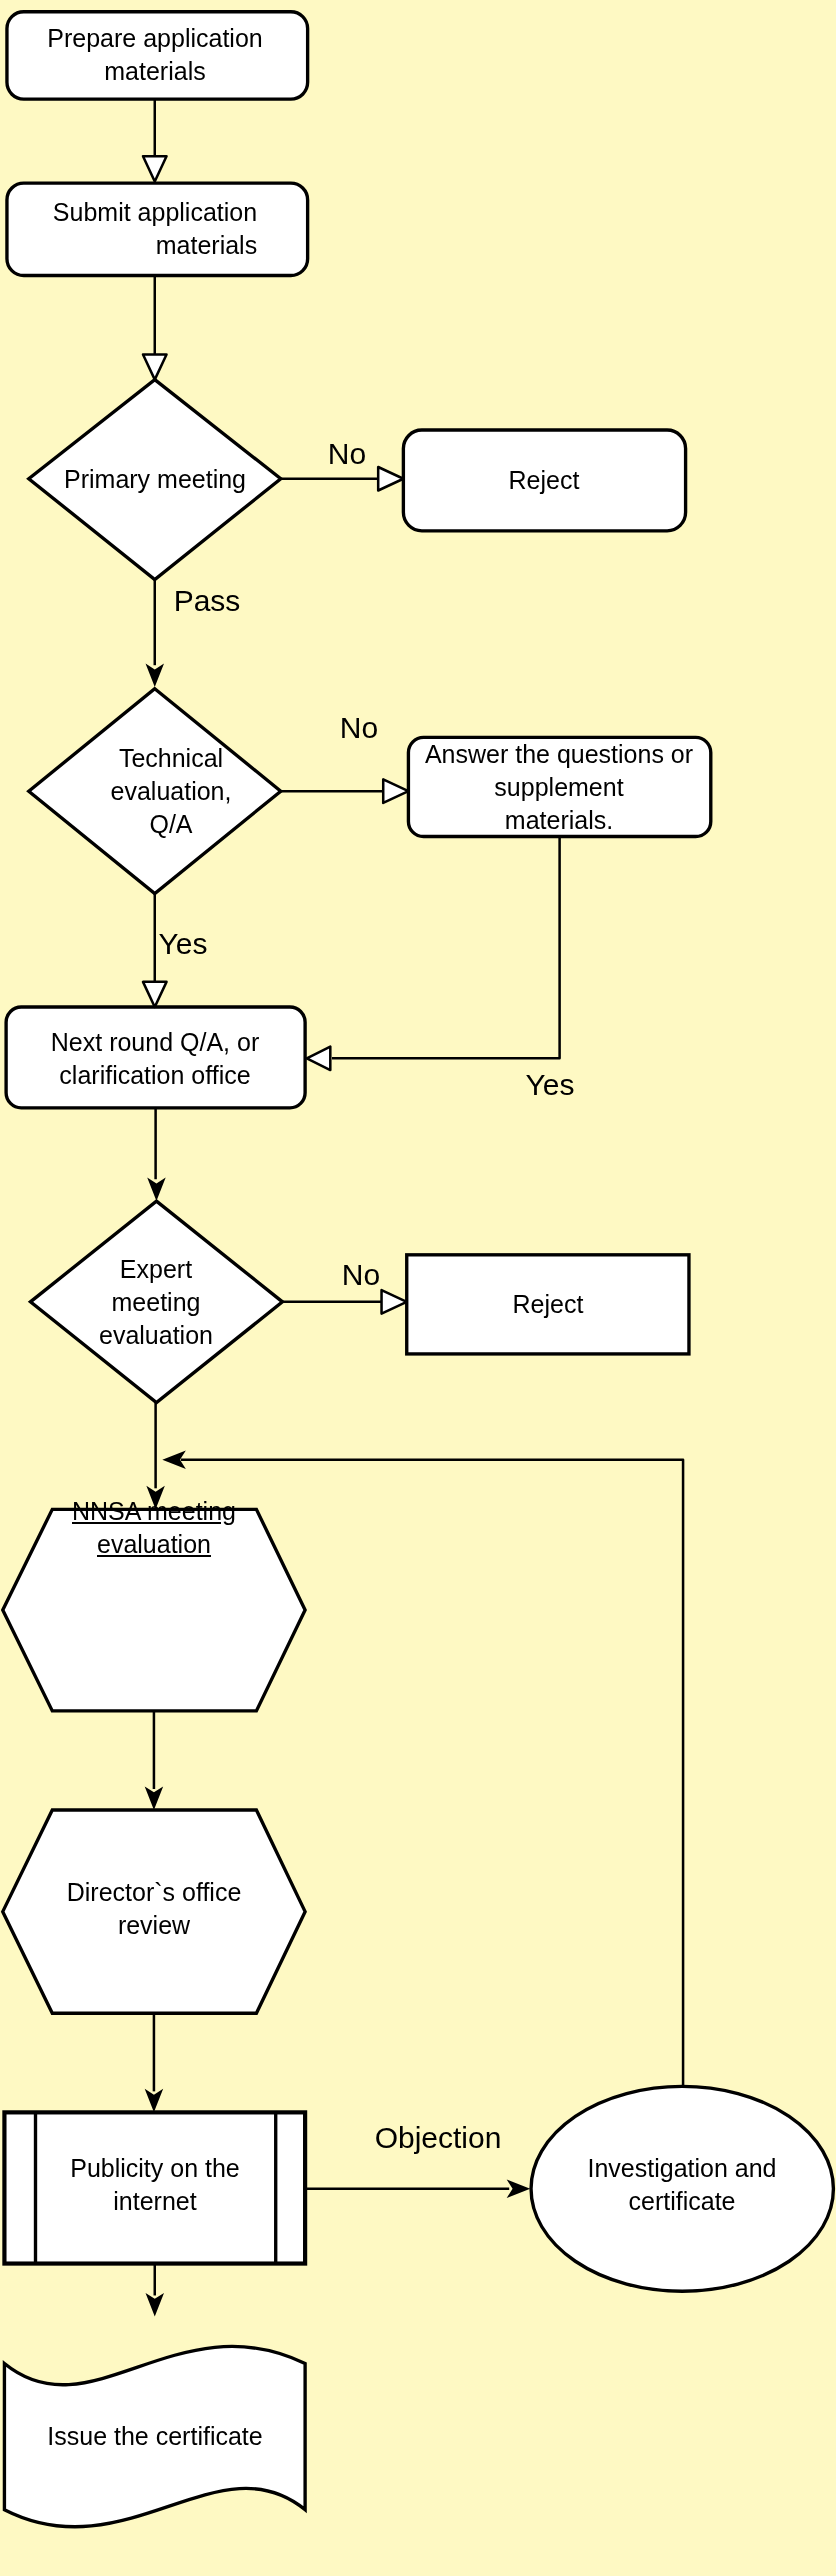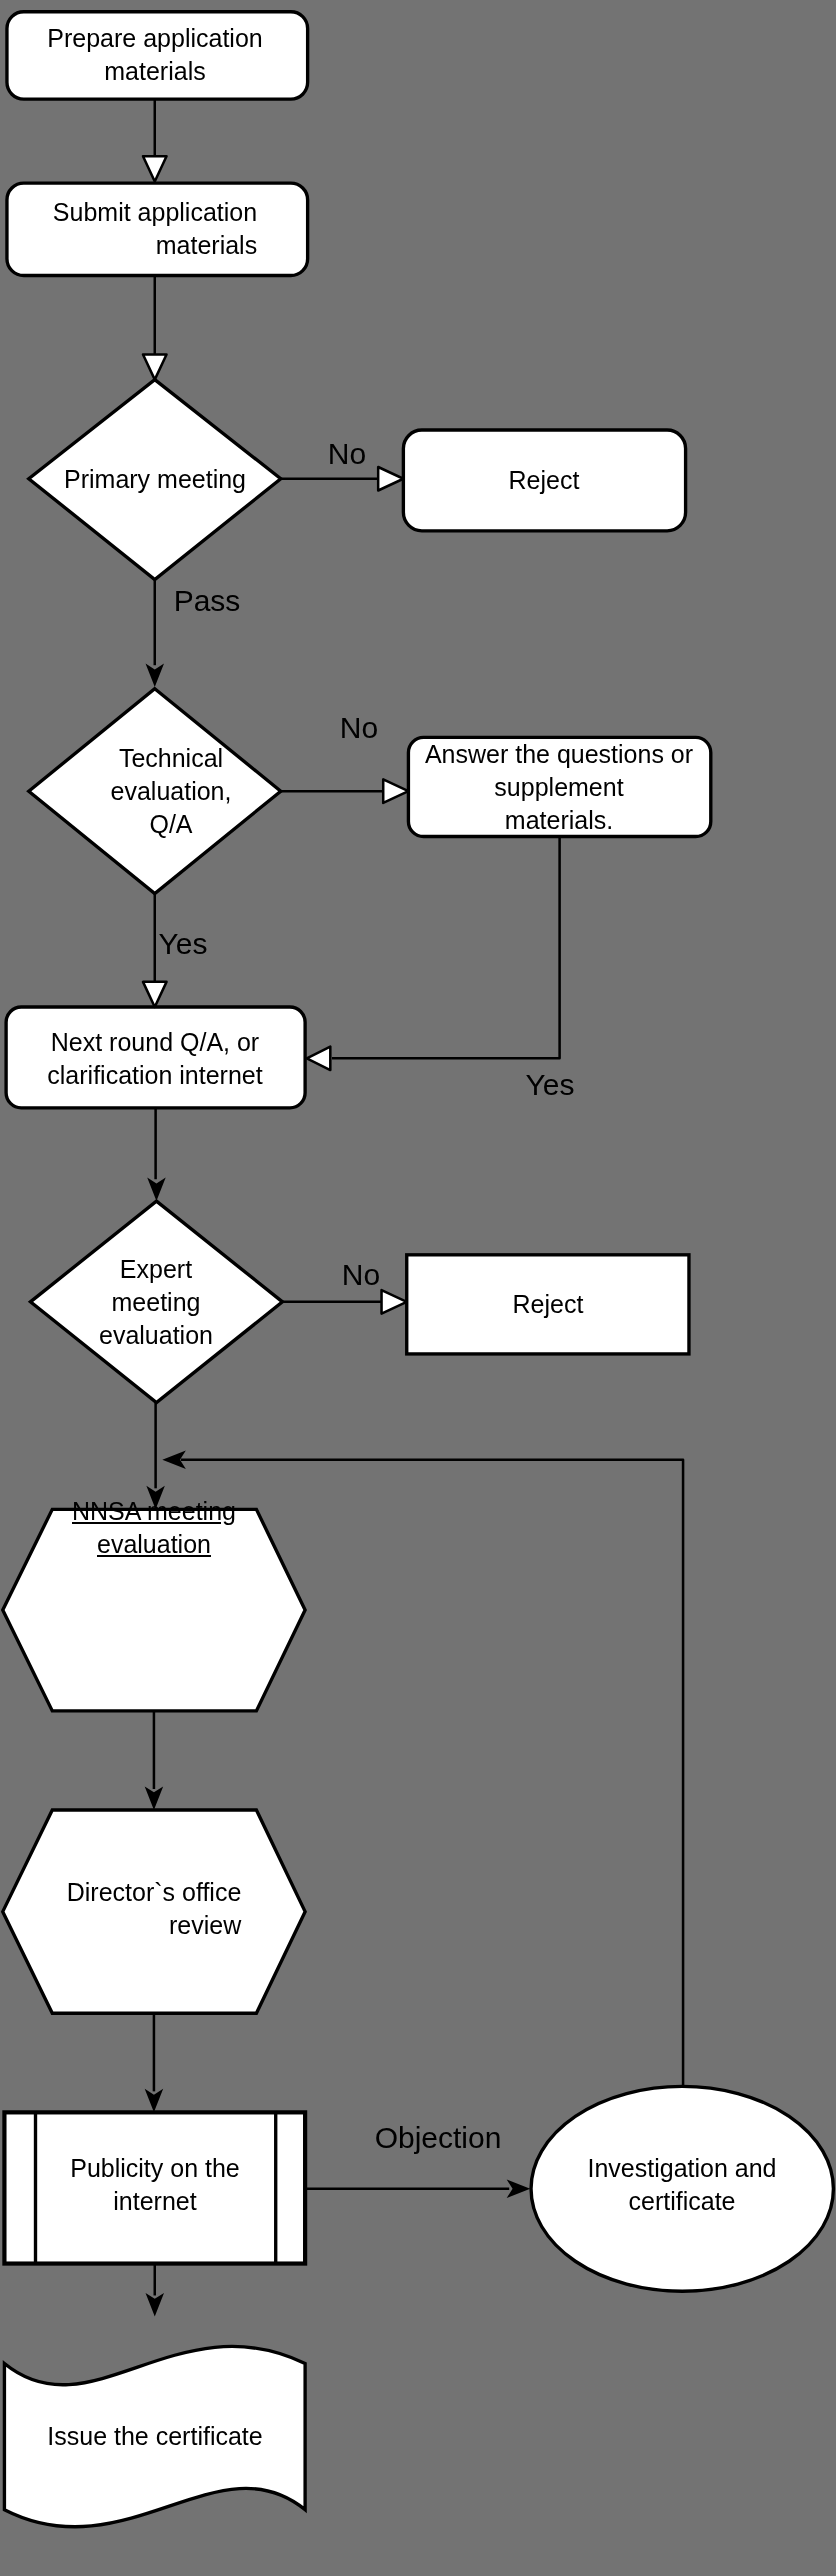--- a/index.html
+++ b/index.html
@@ -4,21 +4,21 @@
 <style>
   html, body {
     margin: 0;
     padding: 0;
     background: #ffffff;
   }
   .canvas {
     position: relative;
     width: 837px;
     height: 2576px;
-    background: #737373;
+    background: #fef9c3;
     font-family: "Liberation Sans", sans-serif;
     color: #000000;
     overflow: hidden;
   }
   .layer {
     position: absolute;
     left: 0;
     top: 0;
   }
   .lbl {
@@ -130,28 +130,28 @@
 materials</div>
   <div class="lbl" style="left:155px; top:479px;">Primary meeting</div>
   <div class="lbl" style="left:544px; top:480px;">Reject</div>
   <div class="lbl" style="left:155px; top:791px;margin-left:16px;">Technical
 evaluation,
 Q/A</div>
   <div class="lbl" style="left:559px; top:787px;">Answer the questions or
 supplement
 materials.</div>
   <div class="lbl" style="left:155px; top:1059px;">Next round Q/A, or
-clarification internet</div>
+clarification office</div>
   <div class="lbl" style="left:156px; top:1302px;">Expert
 meeting
 evaluation</div>
   <div class="lbl" style="left:548px; top:1304px;">Reject</div>
   <div class="lbl" style="left:154px; top:1528px;text-decoration:underline;">NNSA meeting
 evaluation</div>
-  <div class="lbl" style="left:154px; top:1909px;text-align:right;">Director`s office
+  <div class="lbl" style="left:154px; top:1909px;">Director`s office
 review</div>
   <div class="lbl" style="left:155px; top:2185px;">Publicity on the
 internet</div>
   <div class="lbl" style="left:682px; top:2185px;">Investigation and
 certificate</div>
   <div class="lbl" style="left:155px; top:2436px;">Issue the certificate</div>
 
   <div class="edge-lbl" style="left:347px; top:454px;">No</div>
   <div class="edge-lbl" style="left:207px; top:601px;">Pass</div>
   <div class="edge-lbl" style="left:359px; top:728px;">No</div>

